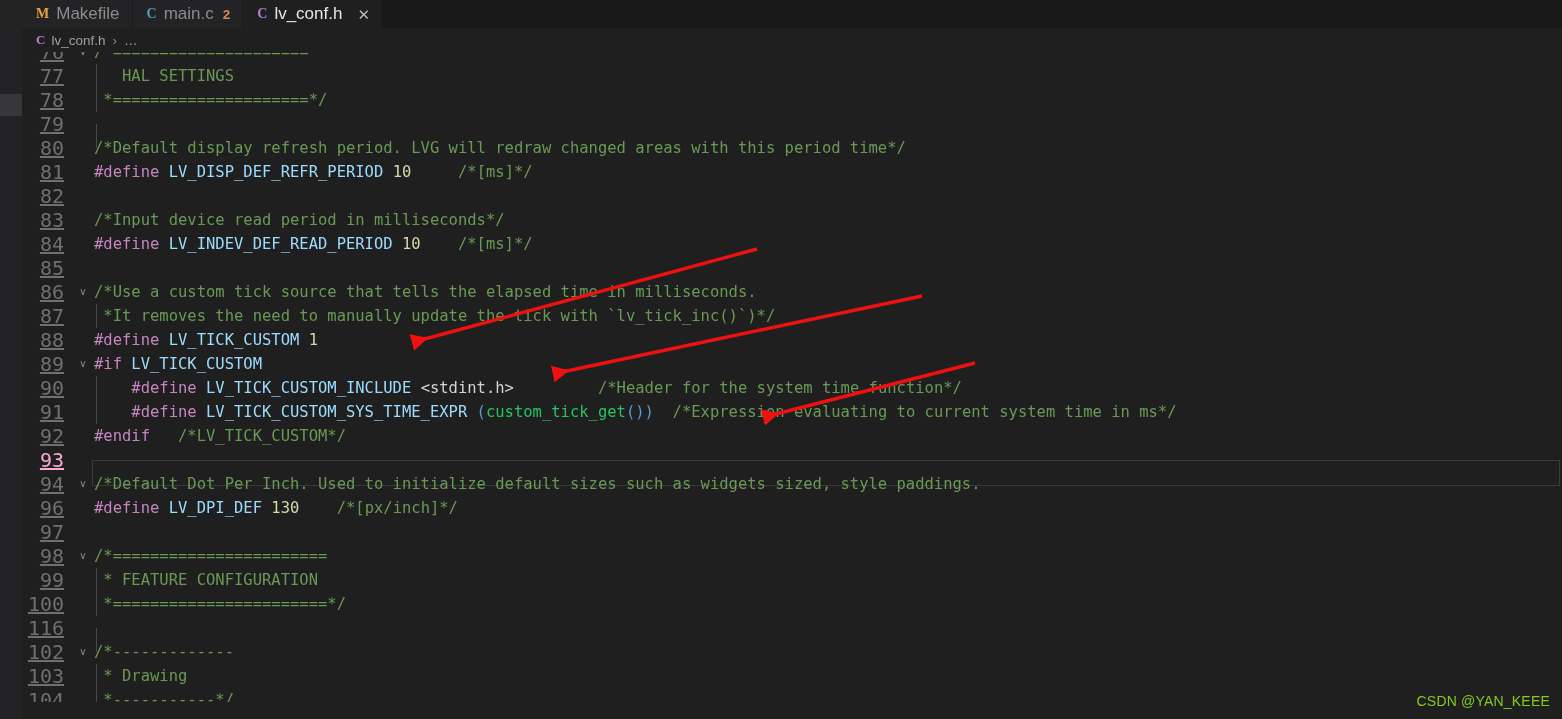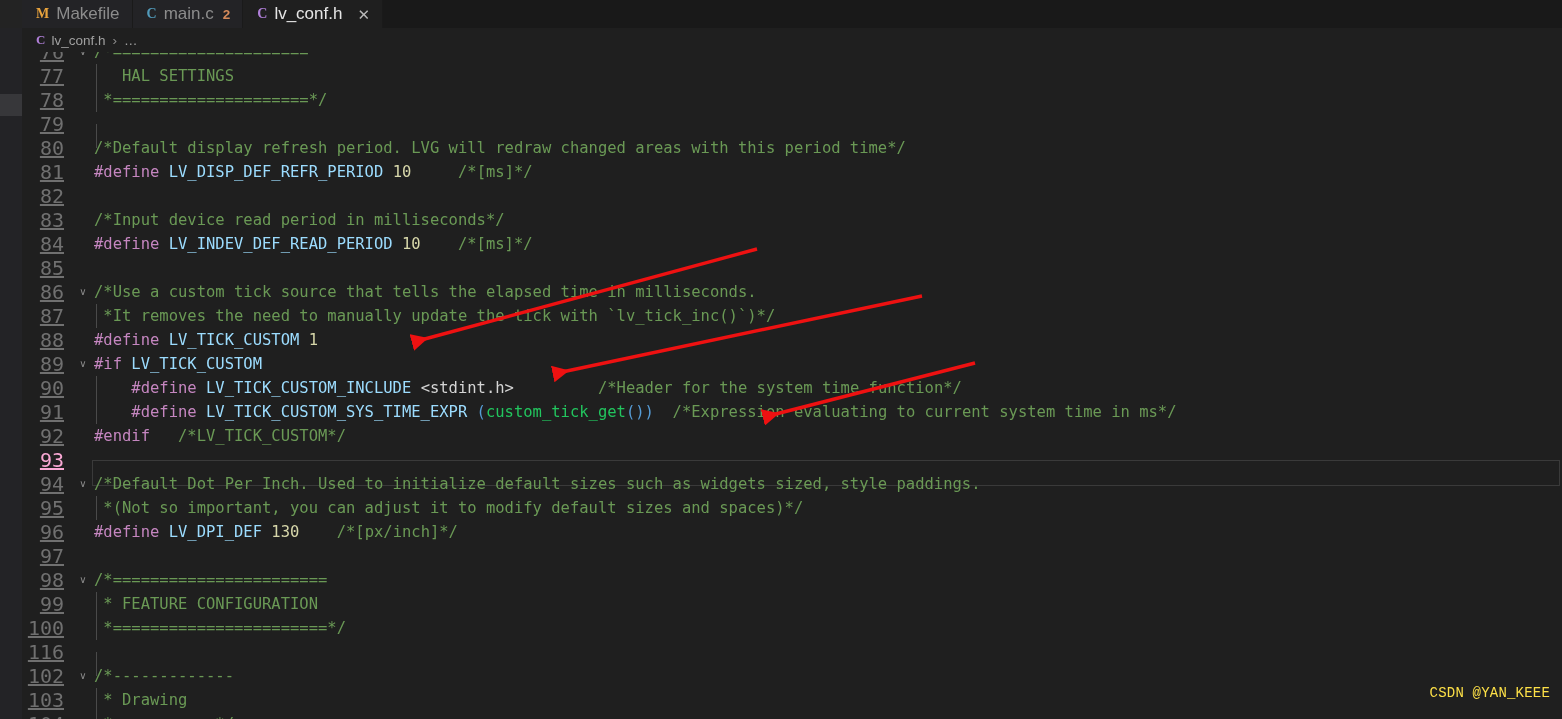--- a/index.html
+++ b/index.html
@@ -104,23 +104,23 @@
   
   .cliptop { height: 12px; overflow: hidden; }
   .cliptop .row { margin-top: -12px; }
   .clipbot { height: 14px; overflow: hidden; }
 
   
   .arrows { position: absolute; inset: 0; pointer-events: none; }
 
   
   .watermark {
-    position: absolute; right: 12px; bottom: 18px;
-    font-family: Liberation Mono, monospace; font-size: 14px;
-    color: #fde047; letter-spacing: 0.2px;
+    position: absolute; right: 12px; bottom: 10px;
+    font-family: Liberation Sans, sans-serif; font-size: 14px;
+    color: #84cc16; letter-spacing: 0.2px;
   }
 </style>
 </head>
 <body>
 
 <div id="root">
 
   <div class="tabbar">
     <div class="tabstrip-pad"></div>
     <div id="tabs-host" style="display:flex;">
@@ -169,21 +169,20 @@
         <div class="row"><div class="ln">85</div><div class="fold"></div><div class="code"></div></div>
         <div class="row"><div class="ln">86</div><div class="fold">∨</div><div class="code"><span class="c-comment">/*Use a custom tick source that tells the elapsed time in milliseconds.</span></div></div>
         <div class="row"><div class="ln">87</div><div class="fold"></div><div class="code"><div class="guide" style="left: 4px;"></div><span class="c-comment"> *It removes the need to manually update the tick with `lv_tick_inc()`)*/</span></div></div>
         <div class="row"><div class="ln">88</div><div class="fold"></div><div class="code"><span class="c-pre">#define </span><span class="c-macro">LV_TICK_CUSTOM </span><span class="c-num">1</span></div></div>
         <div class="row"><div class="ln">89</div><div class="fold">∨</div><div class="code"><span class="c-pre">#if </span><span class="c-macro">LV_TICK_CUSTOM</span></div></div>
         <div class="row"><div class="ln">90</div><div class="fold"></div><div class="code"><div class="guide" style="left: 4px;"></div><span class="c-plain">    </span><span class="c-pre">#define </span><span class="c-macro">LV_TICK_CUSTOM_INCLUDE </span><span class="c-plain">&lt;stdint.h&gt;</span><span class="c-plain">         </span><span class="c-comment">/*Header for the system time function*/</span></div></div>
         <div class="row"><div class="ln">91</div><div class="fold"></div><div class="code"><div class="guide" style="left: 4px;"></div><span class="c-plain">    </span><span class="c-pre">#define </span><span class="c-macro">LV_TICK_CUSTOM_SYS_TIME_EXPR </span><span class="c-paren">(</span><span class="c-ident">custom_tick_get</span><span class="c-paren">())</span><span class="c-plain">  </span><span class="c-comment">/*Expression evaluating to current system time in ms*/</span></div></div>
         <div class="row"><div class="ln">92</div><div class="fold"></div><div class="code"><span class="c-pre">#endif</span><span class="c-plain">   </span><span class="c-comment">/*LV_TICK_CUSTOM*/</span></div></div>
         <div class="row current"><div class="ln cur">93</div><div class="fold"></div><div class="code"></div></div>
         <div class="row"><div class="ln">94</div><div class="fold">∨</div><div class="code"><span class="c-comment">/*Default Dot Per Inch. Used to initialize default sizes such as widgets sized, style paddings.</span></div></div>
-        <div class="row"><div class="ln">95</div><div class="fold"></div><div class="code"><div class="guide" style="left: 4px;"></div><span class="c-comment"> *(Not so important, you can adjust it to modify default sizes and spaces)*/</span></div></div>
         <div class="row"><div class="ln">96</div><div class="fold"></div><div class="code"><span class="c-pre">#define </span><span class="c-macro">LV_DPI_DEF </span><span class="c-num">130</span><span class="c-plain">    </span><span class="c-comment">/*[px/inch]*/</span></div></div>
         <div class="row"><div class="ln">97</div><div class="fold"></div><div class="code"></div></div>
         <div class="row"><div class="ln">98</div><div class="fold">∨</div><div class="code"><span class="c-comment">/*=======================</span></div></div>
         <div class="row"><div class="ln">99</div><div class="fold"></div><div class="code"><div class="guide" style="left: 4px;"></div><span class="c-comment"> * FEATURE CONFIGURATION</span></div></div>
         <div class="row"><div class="ln">100</div><div class="fold"></div><div class="code"><div class="guide" style="left: 4px;"></div><span class="c-comment"> *=======================*/</span></div></div>
         <div class="row"><div class="ln">116</div><div class="fold"></div><div class="code"><div class="guide" style="left: 4px;"></div></div></div>
         <div class="row"><div class="ln">102</div><div class="fold">∨</div><div class="code"><span class="c-comment">/*-------------</span></div></div>
         <div class="row"><div class="ln">103</div><div class="fold"></div><div class="code"><div class="guide" style="left: 4px;"></div><span class="c-comment"> * Drawing</span></div></div>
         <div class="clipbot">
           <div class="row"><div class="ln">104</div><div class="fold"></div><div class="code"><div class="guide" style="left: 4px;"></div><span class="c-comment"> *-----------*/</span></div></div>

